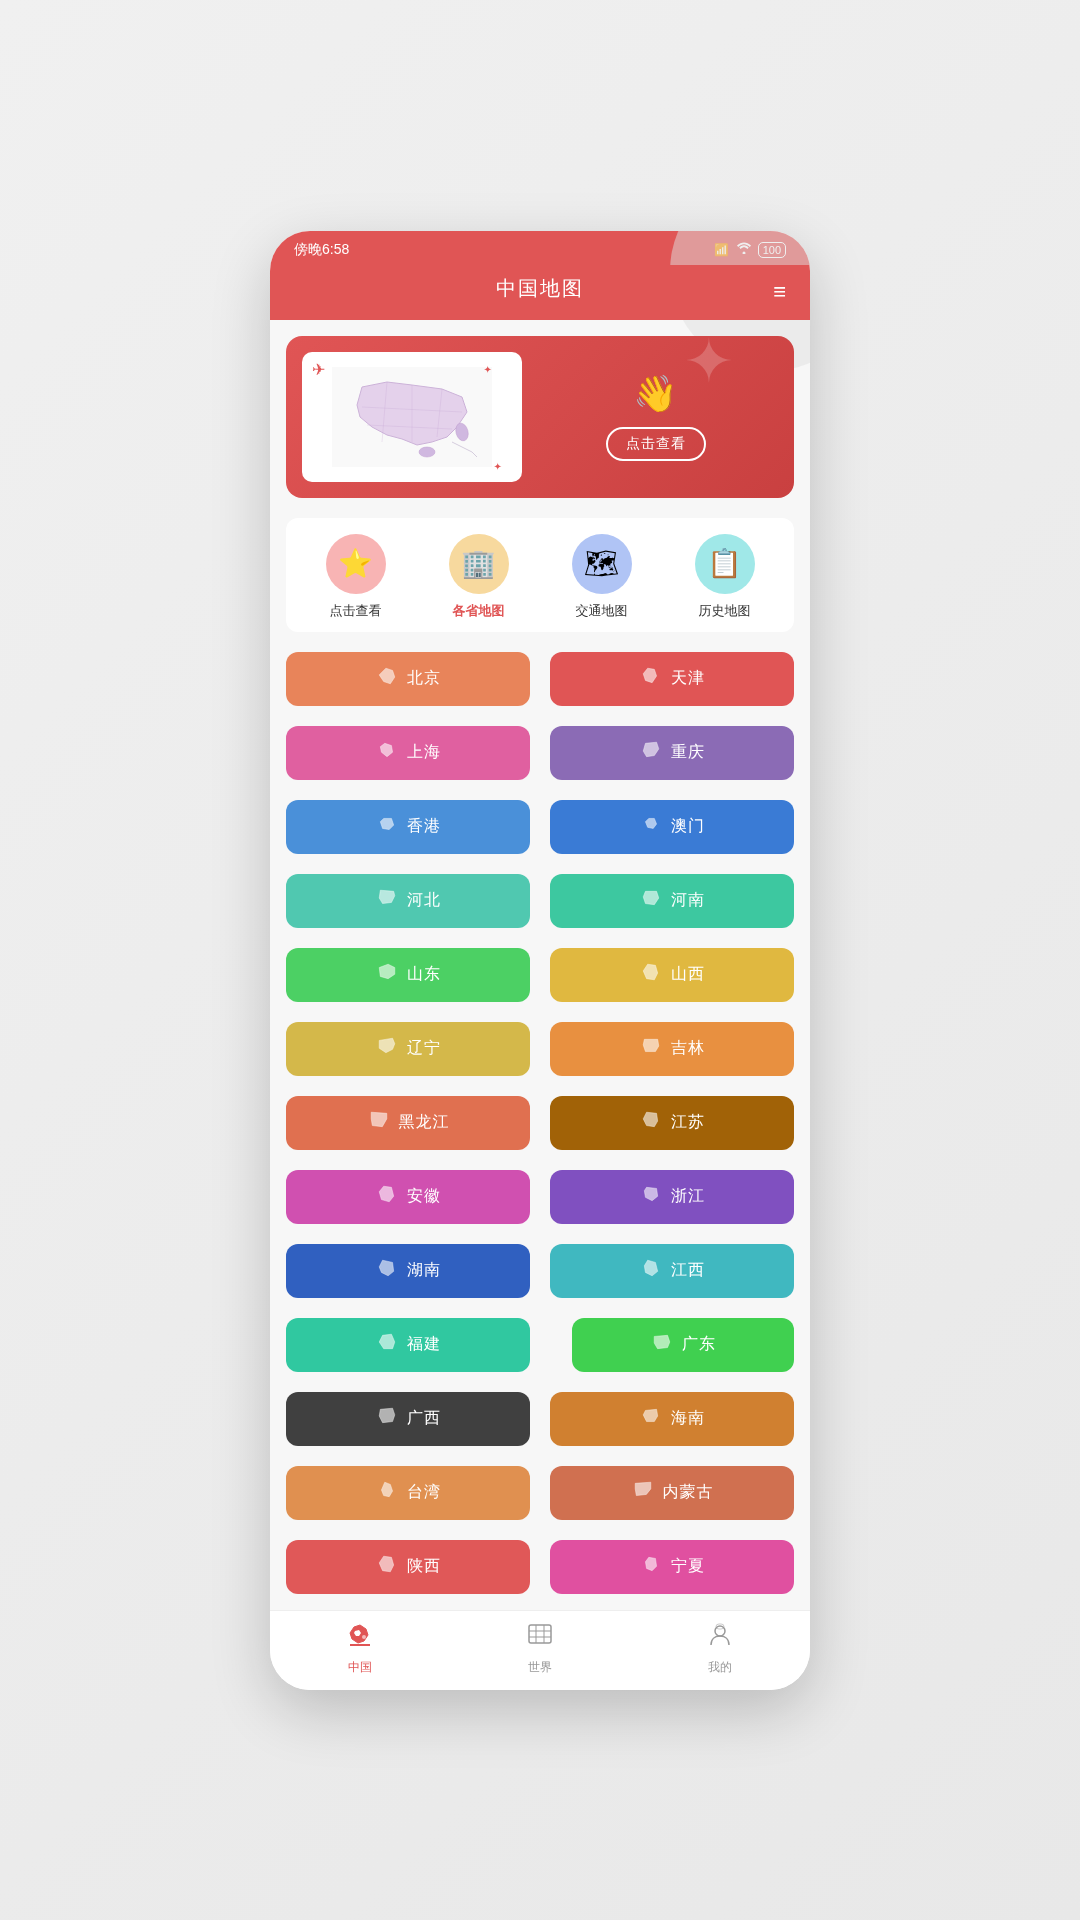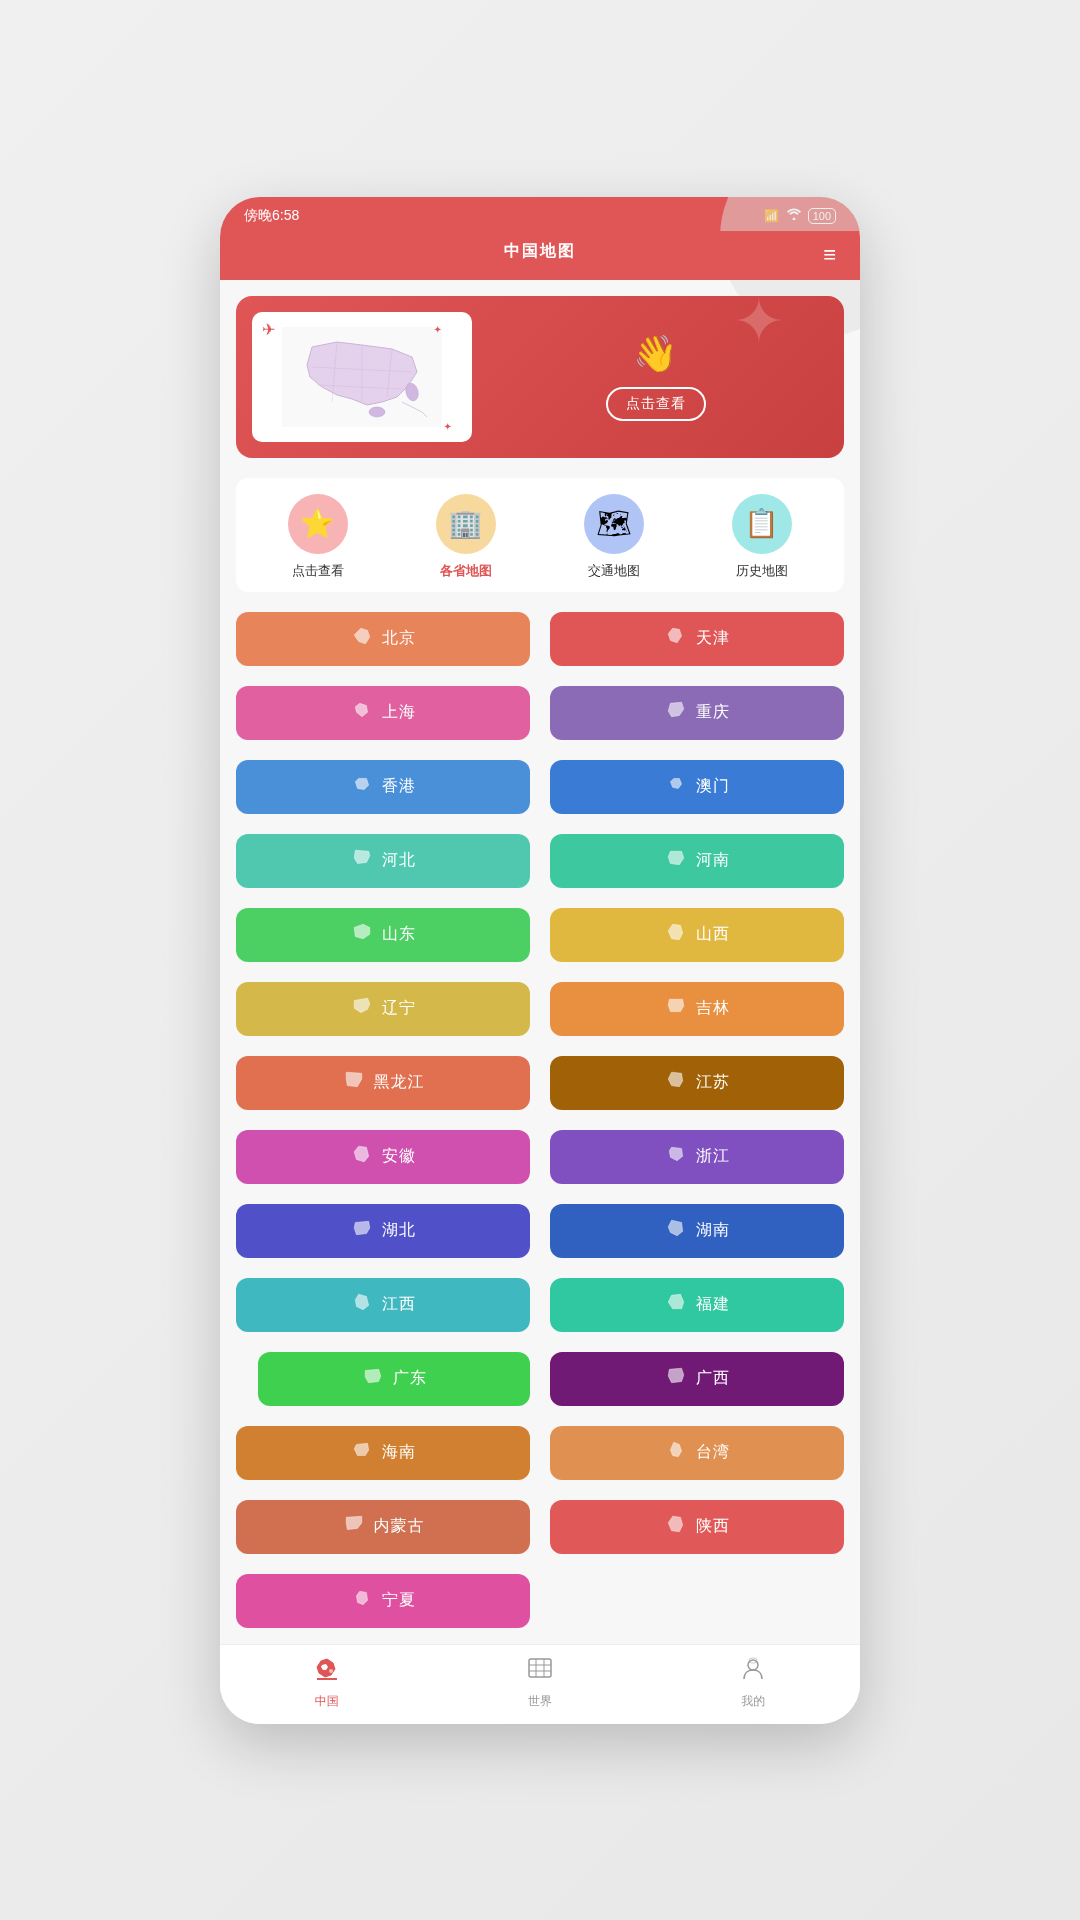--- a/index.html
+++ b/index.html
@@ -6,21 +6,21 @@
     * { box-sizing: border-box; margin: 0; padding: 0; }
     body {
       background: linear-gradient(135deg, #f0f0f0 0%, #e8e8e8 100%);
       display: flex;
       justify-content: center;
       align-items: center;
       min-height: 100vh;
       font-family: -apple-system, 'PingFang SC', 'Microsoft YaHei', sans-serif;
     }
     .phone-container {
-      width: 640px;
+      width: 540px;
       min-height: 960px;
       background: #fff;
       border-radius: 40px;
       overflow: hidden;
       box-shadow: 0 20px 60px rgba(0,0,0,0.2);
       position: relative;
     }
     
     .deco-circle {
       position: absolute;
@@ -54,22 +54,22 @@
     .top-bar {
       background: #e05555;
       display: flex;
       justify-content: center;
       align-items: center;
       padding: 10px 24px 18px;
       position: relative;
     }
     .top-title {
       color: white;
-      font-size: 16px;
-      font-weight: 700;
+      font-size: 20px;
+      font-weight: 400;
       letter-spacing: 2px;
     }
     .menu-icon {
       position: absolute;
       right: 24px;
       top: 50%;
       transform: translateY(-50%);
       color: white;
       font-size: 22px;
       cursor: pointer;
@@ -414,26 +414,20 @@
               <path d="M6,2 L13,3 L15,11 L11,16 L4,14 L2,7 Z" fill="rgba(255,255,255,0.7)" stroke="rgba(255,255,255,0.9)" stroke-width="0.5"></path>
             </svg></span>
           <span>安徽</span>
         </div>
         <div class="province-btn" style="background: rgb(128, 80, 192);">
           <span class="province-icon"><svg width="24" height="20" viewBox="0 0 18 18" xmlns="http://www.w3.org/2000/svg">
               <path d="M5,3 L14,4 L15,11 L10,15 L4,12 L3,6 Z" fill="rgba(255,255,255,0.7)" stroke="rgba(255,255,255,0.9)" stroke-width="0.5"></path>
             </svg></span>
           <span>浙江</span>
         </div>
-        <div class="province-btn" style="background: rgb(80, 80, 200);">
-          <span class="province-icon"><svg width="24" height="20" viewBox="0 0 18 18" xmlns="http://www.w3.org/2000/svg">
-              <path d="M3,4 L15,3 L16,9 L13,14 L4,15 L2,9 Z" fill="rgba(255,255,255,0.7)" stroke="rgba(255,255,255,0.9)" stroke-width="0.5"></path>
-            </svg></span>
-          <span>湖北</span>
-        </div>
         <div class="province-btn" style="background: rgb(48, 96, 192);">
           <span class="province-icon"><svg width="24" height="20" viewBox="0 0 18 18" xmlns="http://www.w3.org/2000/svg">
               <path d="M5,2 L14,4 L15,12 L10,16 L4,13 L2,8 Z" fill="rgba(255,255,255,0.7)" stroke="rgba(255,255,255,0.9)" stroke-width="0.5"></path>
             </svg></span>
           <span>湖南</span>
         </div>
         <div class="province-btn" style="background: rgb(64, 184, 192);">
           <span class="province-icon"><svg width="24" height="20" viewBox="0 0 18 18" xmlns="http://www.w3.org/2000/svg">
               <path d="M6,2 L13,4 L15,12 L10,16 L4,13 L3,7 Z" fill="rgba(255,255,255,0.7)" stroke="rgba(255,255,255,0.9)" stroke-width="0.5"></path>
             </svg></span>
@@ -444,21 +438,21 @@
               <path d="M5,3 L13,2 L16,9 L14,15 L6,15 L2,9 Z" fill="rgba(255,255,255,0.7)" stroke="rgba(255,255,255,0.9)" stroke-width="0.5"></path>
             </svg></span>
           <span>福建</span>
         </div>
         <div class="province-btn" style="background: rgb(64, 208, 80); margin-left: 22px;">
           <span class="province-icon"><svg width="24" height="20" viewBox="0 0 18 18" xmlns="http://www.w3.org/2000/svg">
               <path d="M2,4 L14,3 L16,9 L14,14 L5,15 L2,10 Z" fill="rgba(255,255,255,0.7)" stroke="rgba(255,255,255,0.9)" stroke-width="0.5"></path>
             </svg></span>
           <span>广东</span>
         </div>
-        <div class="province-btn" style="background: #701a75;">
+        <div class="province-btn" style="background: #404040;">
           <span class="province-icon"><svg width="24" height="20" viewBox="0 0 18 18" xmlns="http://www.w3.org/2000/svg">
               <path d="M3,3 L14,2 L16,8 L14,14 L5,15 L2,9 Z" fill="rgba(255,255,255,0.7)" stroke="rgba(255,255,255,0.9)" stroke-width="0.5"></path>
             </svg></span>
           <span>广西</span>
         </div>
         <div class="province-btn" style="background: rgb(208, 128, 48);">
           <span class="province-icon"><svg width="24" height="20" viewBox="0 0 18 18" xmlns="http://www.w3.org/2000/svg">
               <path d="M4,4 L14,3 L15,9 L12,14 L5,14 L2,8 Z" fill="rgba(255,255,255,0.7)" stroke="rgba(255,255,255,0.9)" stroke-width="0.5"></path>
             </svg></span>
           <span>海南</span>

